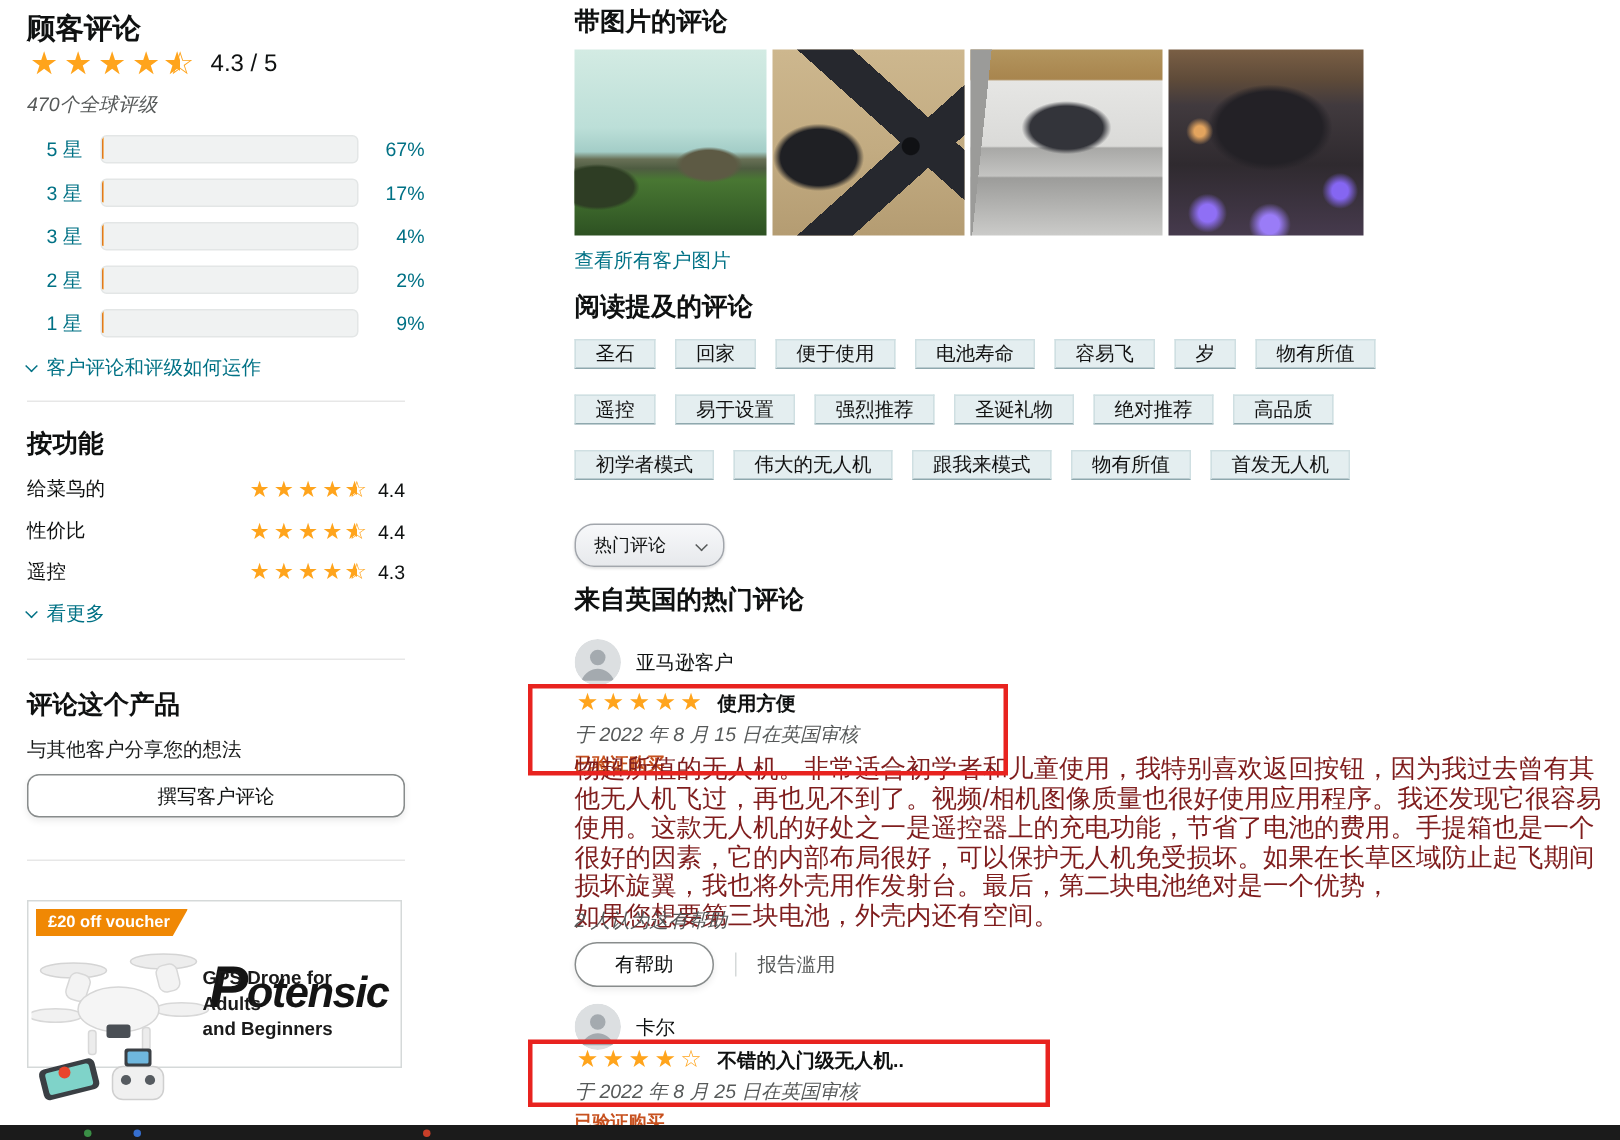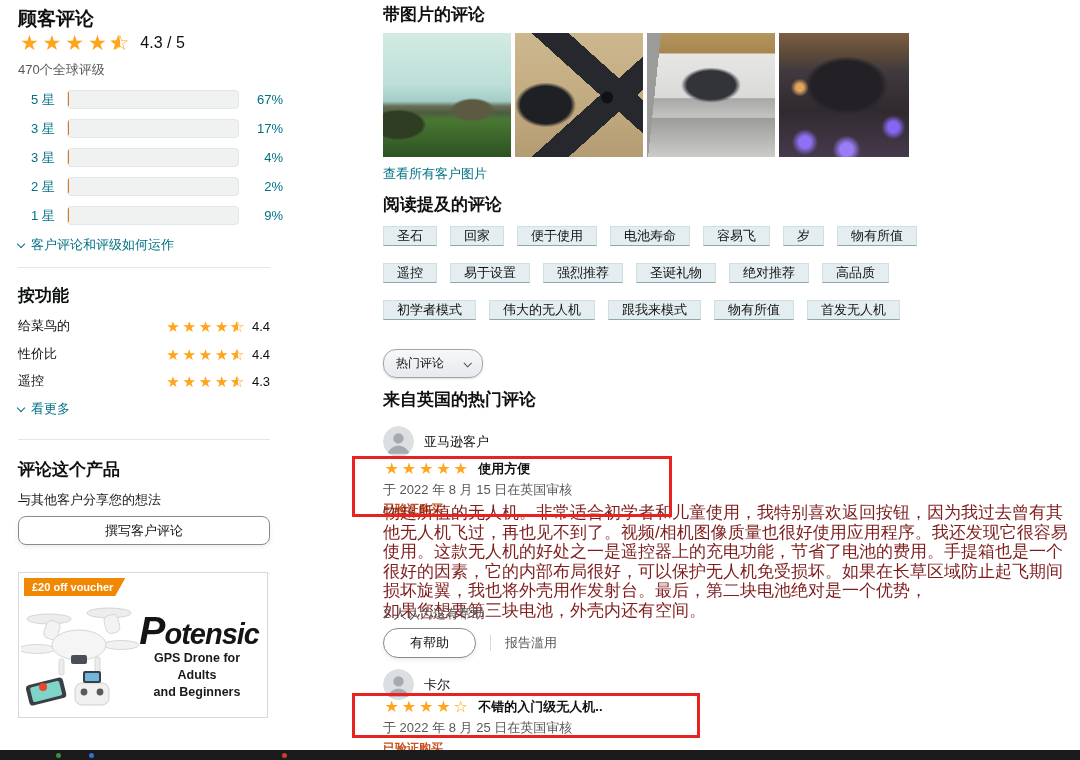--- a/index.html
+++ b/index.html
@@ -1,21 +1,21 @@
 <!DOCTYPE html>
 <html><head>
 <meta charset="utf-8">
 <style>
   * { margin:0; padding:0; box-sizing:border-box; }
   body { background:#fff; font-family:"Liberation Sans","DejaVu Sans",sans-serif; color:#0F1111; }
   #canvas { position:relative; width:1080px; height:760px; background:#fff; overflow:hidden; font-size:13px; }
 
   a, .link { color:#007185; text-decoration:none; cursor:pointer; }
   .h17 { font-size:17px; font-weight:bold; color:#0F1111; }
-  .gray { color:#565959; }
+  .gray { color:#565959;font-style:italic; }
 
   
   .stars { display:inline-flex; color:#FFA41C; line-height:1; }
   .stars .st { position:relative; display:inline-block; width:1.08em; text-align:center; }
   .stars .st .fill { position:absolute; left:0; top:0; width:52%; overflow:hidden; }
   .stars-lg { font-size:21px; }
   .stars-md { font-size:16px; }
   .stars-sm { font-size:15px; }
 
   .chev { display:inline-block; width:6px; height:6px; border-right:1.6px solid currentColor; border-bottom:1.6px solid currentColor; transform:rotate(45deg); margin-right:7px; vertical-align:2px; }
@@ -39,21 +39,21 @@
   .byFeatureTitle { top:284px; }
   .featRow { width:100%; display:flex; justify-content:space-between; align-items:center; }
   .featRow .fr-right { display:flex; align-items:center; gap:6px; }
   .feat0 { top:317px; } .feat1 { top:345px; } .feat2 { top:372px; }
   .seeMore { top:400px; font-size:13px; }
   .reviewProductTitle { top:458px; }
   .reviewProductSub { top:491px; font-size:13px; color:#1a1c1c; }
   .writeBtn { top:516px; width:100%; height:29px; background:#fff; border:1px solid #888c8c; border-radius:8px; font-size:13px; color:#0F1111; cursor:pointer; box-shadow:0 2px 5px rgba(15,17,17,.08); font-family:Liberation Sans, sans-serif; }
 
   
-  .adBox { top:572px; width:250px; height:146px; border:1px solid #d5d9d9; background:#fff; cursor:pointer;text-align:center; }
+  .adBox { top:600px; width:250px; height:112px; border:1px solid #d5d9d9; background:#fff; cursor:pointer; }
   .adBadge { position:absolute; top:5px; left:5px; background:#f08804; color:#fff; font-weight:bold; font-size:11px; padding:3px 12px 3px 8px; clip-path:polygon(0 0,100% 0,90% 100%,0 100%); }
   .adBrand { position:absolute; top:36px; right:8px; font-size:29px; font-weight:800; font-style:italic; letter-spacing:-1px; color:#141414; }
   .adBrand::first-letter { font-size:1.35em; }
   .adTagline { position:absolute; bottom:16px; right:8px; width:124px; font-weight:bold; font-size:12.5px; line-height:1.35; color:#1a1a1a; white-space:pre-line; }
   .adDrone { position:absolute; left:2px; top:24px; }
 
   
   #main { position:absolute; left:383px; top:0; width:692px; height:760px; }
   #main > * { position:absolute; left:0; }
   .imgTitle { top:3px; }

